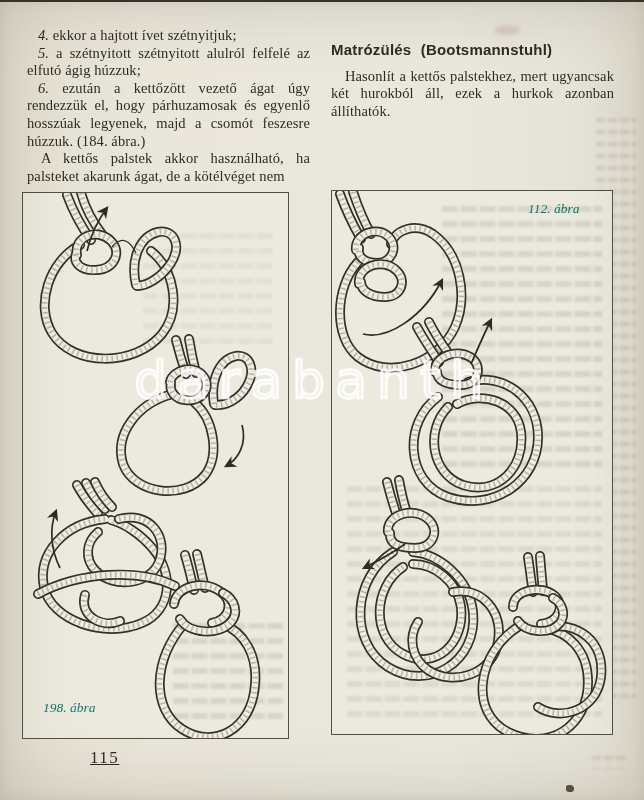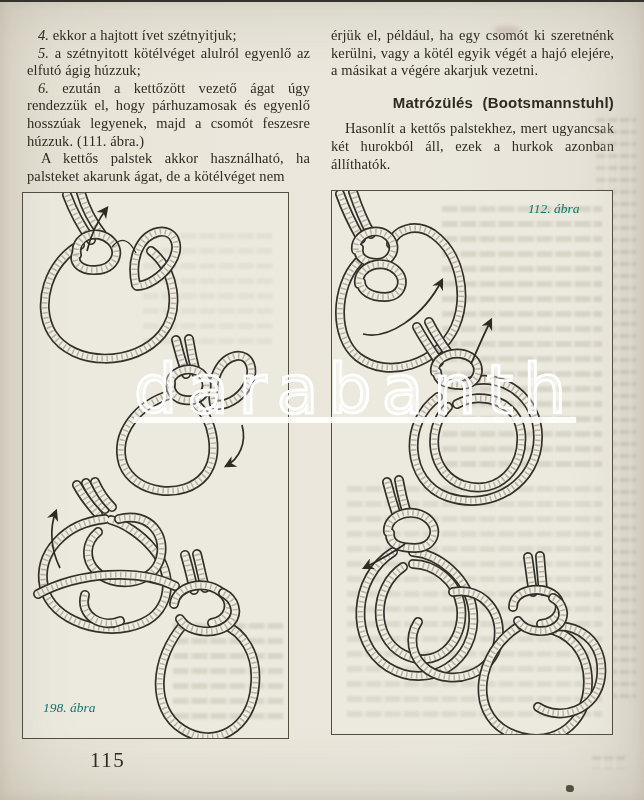--- a/index.html
+++ b/index.html
@@ -11,21 +11,21 @@
   }
   .top-edge { position:absolute; top:0; left:0; width:100%; height:2px; background:#35322b; z-index:41; }
   .vignette { position:absolute; inset:0; box-shadow:inset 0 0 70px rgba(86,76,56,.22), inset 0 0 12px rgba(86,76,56,.10); pointer-events:none; z-index:40; }
 
   
   .textcol { position:absolute; width:283px; font-size:14.5px; line-height:17.6px; text-align:justify; letter-spacing:.1px; }
   .textcol p { margin:0; text-indent:11px; }
   .textcol p.noindent { text-indent:0; }
   .heading {
     font-family:"Liberation Sans", sans-serif; font-weight:bold; font-size:15px;
-    letter-spacing:.2px; word-spacing:5px; margin:14px 0 9px 12px; text-indent:0; text-align:right;
+    letter-spacing:.2px; word-spacing:5px; margin:14px 0 9px 0; text-indent:0; text-align:left;
   }
 
   
   .figure-box { position:absolute; border:1px solid #534e40; background:#eceadf; z-index:10; }
   .figure-box svg { position:absolute; left:0; top:0; z-index:5; }
   .caption { position:absolute; font-style:italic; font-size:13.5px; color:#0f766e; z-index:8; }
 
   
   .rope-o { fill:none; stroke:#32302a; stroke-width:10; stroke-linecap:round; stroke-linejoin:round; }
   .rope-f { fill:none; stroke:#efece2; stroke-width:6.6; stroke-linecap:round; stroke-linejoin:round; }
@@ -42,48 +42,47 @@
   }
   .ghost.narrow {
     background:
       repeating-linear-gradient(90deg, transparent 0 9px, rgba(236,233,223,.6) 9px 12px),
       repeating-linear-gradient(180deg, rgba(118,110,92,.15) 0 4px, transparent 4px 12px);
   }
 
   
   .watermark {
     position:absolute; left:134px; top:350px; z-index:20;
-    font-family:"DejaVu Sans", sans-serif; font-size:68px; letter-spacing:10px;
+    font-family:"DejaVu Sans", sans-serif; font-size:52px; letter-spacing:10px;
     color:transparent; -webkit-text-stroke:2.5px rgba(255,255,255,.85);
-    text-shadow:0 0 1px rgba(255,255,255,.35); white-space:nowrap; pointer-events:none;text-decoration:underline;
+    text-shadow:0 0 1px rgba(255,255,255,.35); white-space:nowrap; pointer-events:none;
   }
 
   
   .stain-smudge { position:absolute; left:494px; top:26px; width:26px; height:9px; border-radius:50%;
     background:rgba(173,142,134,.30); filter:blur(2px); z-index:3; }
   .speck { position:absolute; left:566px; top:785px; width:8px; height:7px; border-radius:40% 60% 55% 45%;
     background:#575240; filter:blur(.4px); z-index:3; }
-  .pageno { position:absolute; left:90px; top:748px; font-size:21px; letter-spacing:1.5px; z-index:12; }
+  .pageno { position:absolute; left:90px; top:748px; font-size:17px; letter-spacing:1.5px; z-index:12;text-decoration:underline; }
 </style>
 </head>
 <body>
 
 <div class="page">
 
   <div class="top-edge"></div>
 
   <div class="textcol" style="left:27px; top:27px;">
     <p><i>4.</i> <span>ekkor a hajtott ívet szétnyitjuk;</span></p>
-    <p><i>5.</i> <span>a szétnyitott kötélvéget alulról egyenlő az elfutó ágig húzzuk;</span></p>
-    <p><i>6.</i> <span>ezután a kettőzött vezető ágat úgy rendezzük el, hogy párhuzamosak és egyenlő hosszúak legyenek, majd a csomót feszesre húzzuk. (111. ábra.)</span></p>
+    <p><i>5.</i> <span>a szétnyitott szétnyitott alulról felfelé az elfutó ágig húzzuk;</span></p>
+    <p><i>6.</i> <span>ezután a kettőzött vezető ágat úgy rendezzük el, hogy párhuzamosak és egyenlő hosszúak legyenek, majd a csomót feszesre húzzuk. (184. ábra.)</span></p>
     <p style="text-indent:14px;">A kettős palstek akkor használható, ha palsteket akarunk ágat, de a kötélvéget nem</p>
   </div>
 
   <div class="textcol" style="left:331px; top:27px;">
-    <p class="noindent">érjük el, például, ha egy csomót ki szeretnénk kerülni, vagy a kötél egyik végét a hajó elejére, a másikat a végére akarjuk vezetni.</p>
     <h3 class="heading">Matrózülés (Bootsmannstuhl)</h3>
     <p style="text-indent:14px;">Hasonlít a kettős palstekhez, mert ugyancsak két hurokból áll, ezek a hurkok azonban állíthatók.</p>
   </div>
 
   <div class="ghost narrow" style="left:596px; top:118px; width:40px; height:580px;"></div>
   <div class="ghost narrow" style="left:592px; top:756px; width:34px; height:13px;"></div>
 
   <div class="figure-box" style="left:22px; top:192px; width:265px; height:545px;">
     <div class="ghost" style="left:150px; top:430px; width:110px; height:100px;"></div>
     <div class="ghost" style="left:120px; top:40px; width:130px; height:120px; opacity:.5;"></div>

